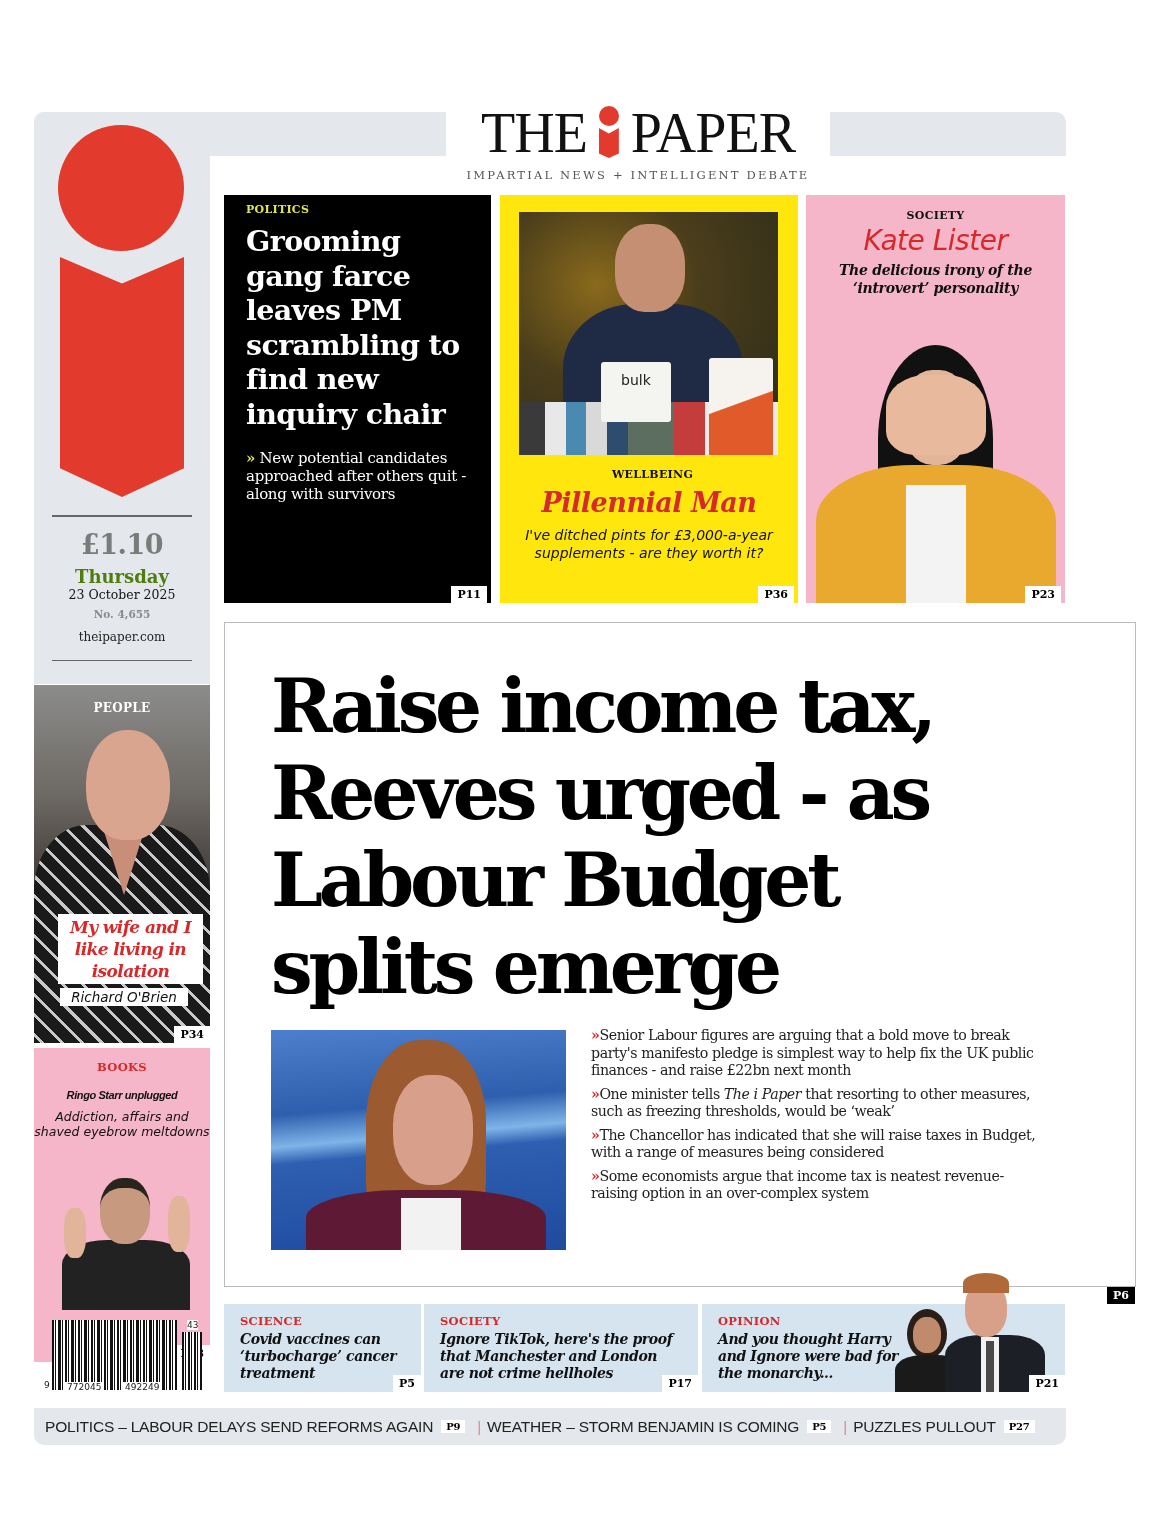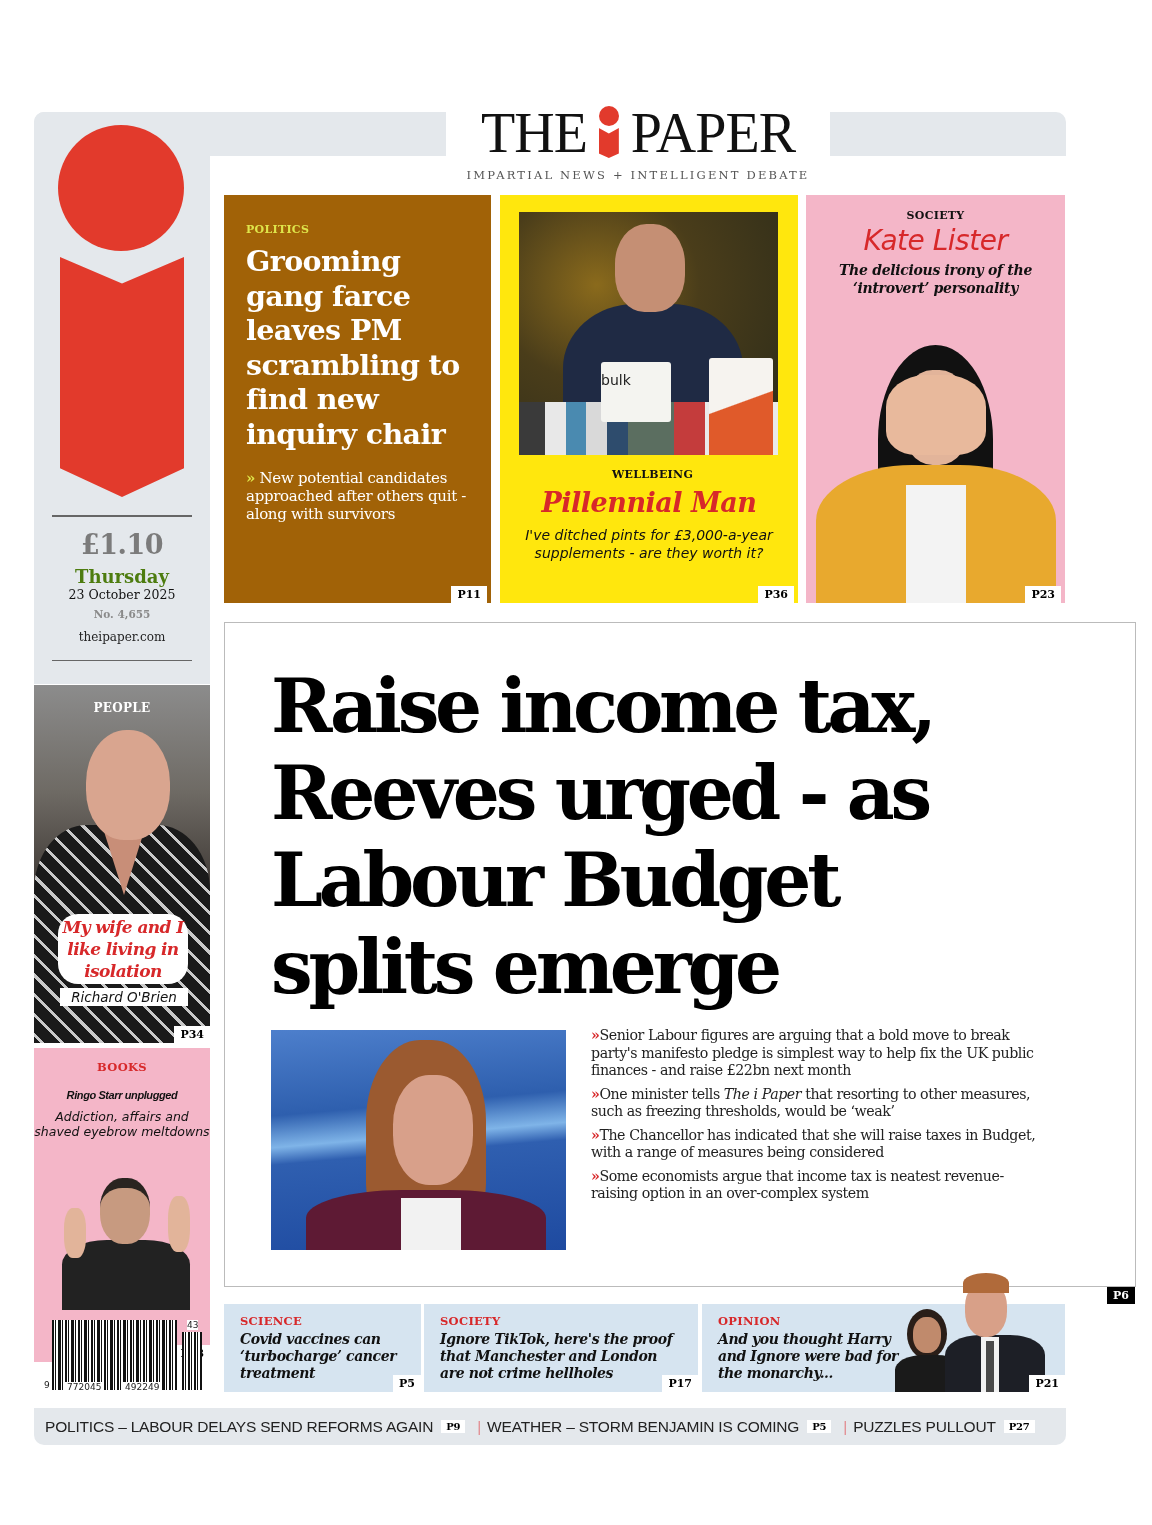--- a/index.html
+++ b/index.html
@@ -31,35 +31,35 @@
   .date-day { font-family: "DejaVu Serif", serif; font-size: 18px; font-weight: 700; margin-top: 6px; color: #4d7c0f; }
   .date-full { font-family: "DejaVu Serif", serif; font-size: 12.5px; color: #111; margin-top: 0px; }
   .issue { font-family: "DejaVu Serif", serif; font-weight: 700; font-size: 10.5px; color: #8a8a8a; margin-top: 6px; }
   .site { font-family: "DejaVu Serif", serif; font-size: 12px; color: #222; margin-top: 10px; }
   .rule2 { margin-top: 16px; }
 
   
   .ptag { position: absolute; background: #000; color: #fff; font-family: "DejaVu Serif", serif; font-weight: 900; font-size: 11px; padding: 2px 6px; line-height: 13px; }
 
   
-  .politics { left: 224px; top: 195px; width: 267px; height: 408px; background: #a16207; color: #fff; padding: 28px 22px; }
+  .politics { left: 224px; top: 195px; width: 267px; height: 408px; background: #000000; color: #fff; padding: 8px 22px; }
   .kicker { font-family: "DejaVu Serif", serif; font-weight: 900; font-size: 11px; letter-spacing: 0.3px; }
   .politics .kicker { color: #dfe54a; }
   .politics h2 { font-family: "DejaVu Serif", serif; font-weight: 900; font-size: 28.5px; line-height: 34.5px; margin-top: 8px; letter-spacing: -0.6px; }
   .politics .sub { font-family: "DejaVu Serif", serif; font-size: 15px; line-height: 18px; margin-top: 18px; letter-spacing: -0.3px; }
   .chev { color: #dfe54a; font-weight: 900; }
   .politics .ptag { right: 4px; bottom: 0; background: #fff; color: #000; }
 
   
   .wellbeing { left: 500px; top: 195px; width: 298px; height: 408px; background: #ffe70d; }
   .wb-photo { position: absolute; left: 19px; top: 17px; width: 259px; height: 243px; overflow: hidden;
     background: radial-gradient(ellipse at 30% 30%, #8a6a1c 0%, #4a3d1a 40%, #2a2a1a 100%); }
   .wb-photo .head { position: absolute; left: 96px; top: 12px; width: 70px; height: 88px; border-radius: 45% 45% 42% 42%; background: #c58f74; }
   .wb-photo .body { position: absolute; left: 44px; top: 92px; width: 180px; height: 160px; border-radius: 40% 40% 0 0; background: #1f2a44; }
-  .wb-photo .bag1 { position: absolute; left: 82px; top: 150px; width: 70px; height: 60px; background: #f4f4f0; border-radius: 3px; font-family: "DejaVu Sans", sans-serif; font-size: 14px; color: #222; text-align: left; padding-top: 10px; }
+  .wb-photo .bag1 { position: absolute; left: 82px; top: 150px; width: 70px; height: 60px; background: #f4f4f0; border-radius: 3px; font-family: "DejaVu Sans", sans-serif; font-size: 14px; color: #222; text-align: center; padding-top: 10px; }
   .wb-photo .bag2 { position: absolute; left: 190px; top: 146px; width: 64px; height: 100px; background: linear-gradient(160deg, #f6f3ef 45%, #e05a2a 46%); border-radius: 3px; }
   .wb-photo .tubs { position: absolute; left: 0; top: 190px; width: 259px; height: 60px; background: linear-gradient(90deg, #3a3a3a 0 10%, #e8e8e8 10% 18%, #4a8ab0 18% 26%, #d9d9d9 26% 34%, #2e4c6d 34% 42%, #5b6e60 42% 60%, #c43c3c 60% 72%, #eaeaea 72% 100%); }
   .wb-text { position: absolute; left: 0; top: 273px; width: 298px; text-align: center; }
   .wb-text .kicker { color: #111; margin-left: 7px; }
   .wb-title { font-family: "DejaVu Serif", serif; font-style: italic; font-weight: 900; font-size: 27px; color: #d7282a; margin-top: 6px; letter-spacing: -0.5px; }
   .wb-sub { font-family: "DejaVu Sans", sans-serif; font-style: italic; font-size: 14px; line-height: 18px; color: #111; margin-top: 8px; }
   .wellbeing .ptag { right: 4px; bottom: 0; background: #fff; color: #000; }
 
   
   .society { left: 806px; top: 195px; width: 259px; height: 408px; background: #f4b6c8; overflow: hidden; }
@@ -75,21 +75,21 @@
   .society .ptag { right: 4px; bottom: 0; background: #fff; color: #000; z-index: 3; }
 
   
   .people { left: 34px; top: 685px; width: 176px; height: 358px; overflow: hidden;
     background: linear-gradient(180deg, #8c8c8c 0%, #6e6a64 30%, #3a3430 60%, #2a2420 100%); }
   .people .kicker { position: absolute; top: 16px; left: 0; width: 176px; text-align: center; color: #fff; font-size: 12px; }
   .people .head { position: absolute; left: 52px; top: 45px; width: 84px; height: 110px; border-radius: 48% 48% 45% 45%; background: #d9a58f; }
   .people .shirt { position: absolute; left: 0; top: 140px; width: 176px; height: 220px; border-radius: 30% 30% 0 0;
     background: repeating-linear-gradient(45deg, #1a1a1a 0 6px, #c9c9c9 6px 9px, #1a1a1a 9px 14px); }
   .people .neck { position: absolute; left: 68px; top: 140px; width: 44px; height: 70px; background: #c88e78; clip-path: polygon(0 0, 100% 0, 50% 100%); }
-  .people .quote { position: absolute; left: 24px; top: 229px; width: 130px; background: #fff; text-align: center; padding: 2px 4px; border-radius: 20px; }
+  .people .quote { position: absolute; left: 24px; top: 229px; width: 145px; background: #fff; text-align: center; padding: 2px 4px; }
   .people .quote span { font-family: "DejaVu Serif", serif; font-style: italic; font-weight: 900; font-size: 17px; line-height: 22px; color: #d7282a; letter-spacing: -0.6px; display: block; }
   .people .byline { position: absolute; left: 26px; top: 303px; width: 128px; background: #fff; text-align: center; font-family: "DejaVu Sans", sans-serif; font-style: italic; font-size: 13.5px; color: #111; padding: 1px 2px; }
   .people .ptag { right: 0; bottom: 0; background: #fff; color: #000; }
 
   
   .books { left: 34px; top: 1048px; width: 176px; height: 314px; background: #f4b6c8; overflow: hidden; text-align: center; }
   .books .kicker { color: #d7282a; margin-top: 12px; font-size: 11.5px; }
   .books h3 { font-family: Liberation Sans, sans-serif; font-style: italic; font-weight: 900; font-size: 11px; line-height: 19px; margin-top: 12px; color: #111; letter-spacing: -0.4px; }
   .books .sub { font-family: "DejaVu Sans", sans-serif; font-style: italic; font-size: 12.5px; line-height: 15px; margin-top: 4px; color: #111; }
   .books .photo { position: absolute; left: 16px; top: 130px; width: 150px; height: 132px; }

